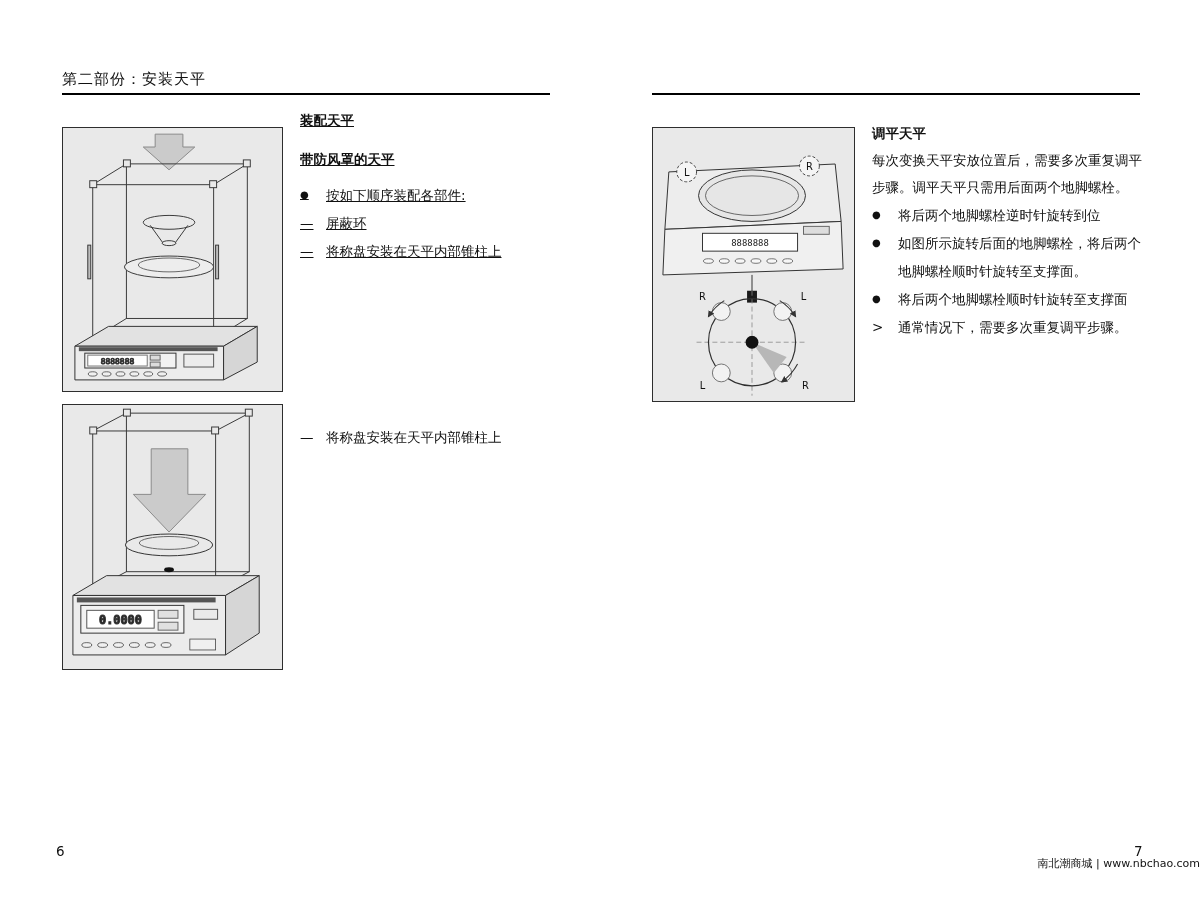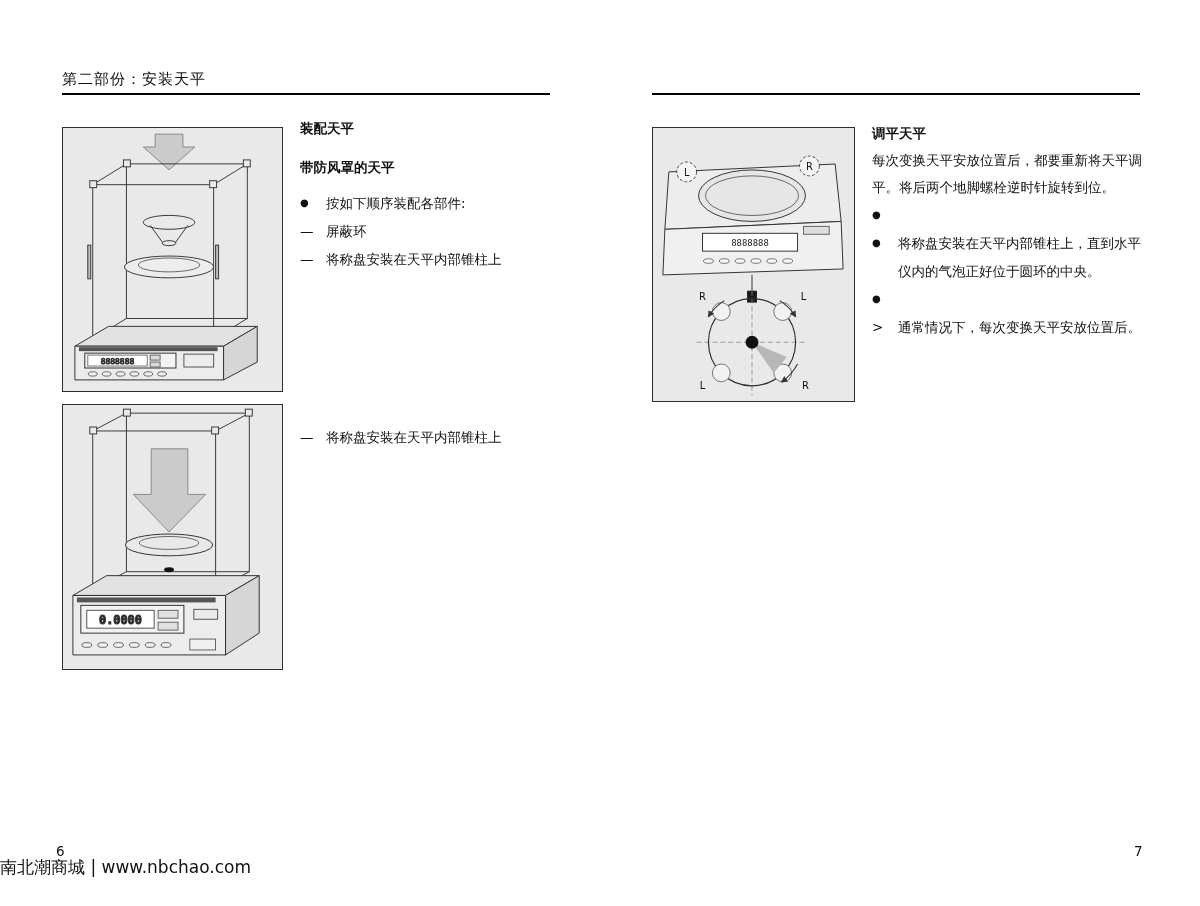--- a/index.html
+++ b/index.html
@@ -30,21 +30,21 @@
   .li { display:flex; line-height:28px; }
   .li .marker { width:26px; flex:0 0 26px; }
   .li.bullet .marker { font-size:10px; line-height:28px; }
   .intro { width:276px; }
 
   .page-num { position:absolute; top:843px; font-size:13.5px; }
   .page-num-left  { left:56px; }
   .page-num-right { left:1134px; }
   .footer {
     position:absolute; left:0; right:0; top:856px;
-    text-align:left; font-size:17px; color:#111;
+    text-align:right; font-size:11px; color:#111;
   }
 </style>
 </head>
 <body>
 
 <div class="page-header-title">第二部份：安装天平</div>
 <div class="rule rule-left"></div>
 <div class="rule rule-right"></div>
 
 <div class="fig-box" style="left:62px; top:127px; width:221px; height:265px;">
@@ -94,21 +94,21 @@
         <ellipse cx="44" cy="248" rx="4.5" ry="2.2"></ellipse>
         <ellipse cx="58" cy="248" rx="4.5" ry="2.2"></ellipse>
         <ellipse cx="72" cy="248" rx="4.5" ry="2.2"></ellipse>
         <ellipse cx="86" cy="248" rx="4.5" ry="2.2"></ellipse>
         <ellipse cx="100" cy="248" rx="4.5" ry="2.2"></ellipse>
       </g>
     </g>
   </svg>
 </div>
 
-<div class="txt-block" style="left:300px; top:115px; width:330px;">
+<div class="txt-block" style="left:300px; top:107px; width:330px;text-decoration:underline;">
   <div class="block-title">装配天平</div>
   <div class="sub-heading">带防风罩的天平</div>
   <div class="item-list">
     <div class="li bullet">
       <span class="marker">●</span>
       <span>按如下顺序装配各部件:</span>
     </div>
     <div class="li">
       <span class="marker">—</span>
       <span>屏蔽环</span>
@@ -227,34 +227,36 @@
       <text x="50" y="173" text-anchor="middle" font-size="10" fill="#111">R</text>
       <text x="152" y="173" text-anchor="middle" font-size="10" fill="#111">L</text>
       <text x="50" y="263" text-anchor="middle" font-size="10" fill="#111">L</text>
       <text x="154" y="263" text-anchor="middle" font-size="10" fill="#111">R</text>
     </g>
   </svg>
 </div>
 
 <div class="txt-block" style="left:872px; top:120px; width:276px;">
   <div class="block-title">调平天平</div>
-  <div class="intro">每次变换天平安放位置后，都要重新将天平调平。将后两个地脚螺栓逆时针旋转到位。</div>
+  <div class="intro">每次变换天平安放位置后，需要多次重复调平步骤。调平天平只需用后面两个地脚螺栓。</div>
   <div>
     <div class="li bullet">
       <span class="marker">●</span>
-    </div>
-    <div class="li bullet">
-      <span class="marker">●</span>
-      <span>将称盘安装在天平内部锥柱上，直到水平仪内的气泡正好位于圆环的中央。</span>
-    </div>
-    <div class="li bullet">
-      <span class="marker">●</span>
+      <span>将后两个地脚螺栓逆时针旋转到位</span>
+    </div>
+    <div class="li bullet">
+      <span class="marker">●</span>
+      <span>如图所示旋转后面的地脚螺栓，将后两个地脚螺栓顺时针旋转至支撑面。</span>
+    </div>
+    <div class="li bullet">
+      <span class="marker">●</span>
+      <span>将后两个地脚螺栓顺时针旋转至支撑面</span>
     </div>
     <div class="li">
       <span class="marker">&gt;</span>
-      <span>通常情况下，每次变换天平安放位置后。</span>
+      <span>通常情况下，需要多次重复调平步骤。</span>
     </div>
   </div>
 </div>
 
 <div class="page-num page-num-left">6</div>
 <div class="page-num page-num-right">7</div>
 <div class="footer">南北潮商城 | www.nbchao.com</div>
 
 </body></html>

